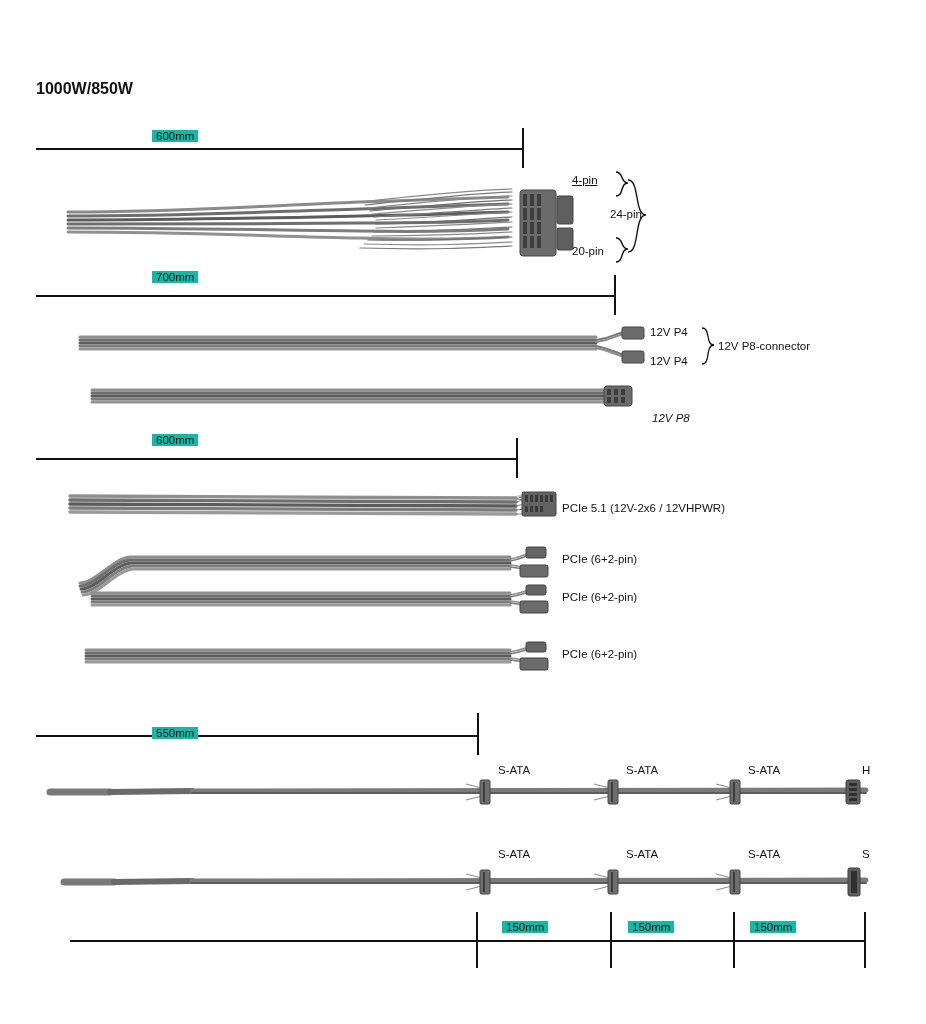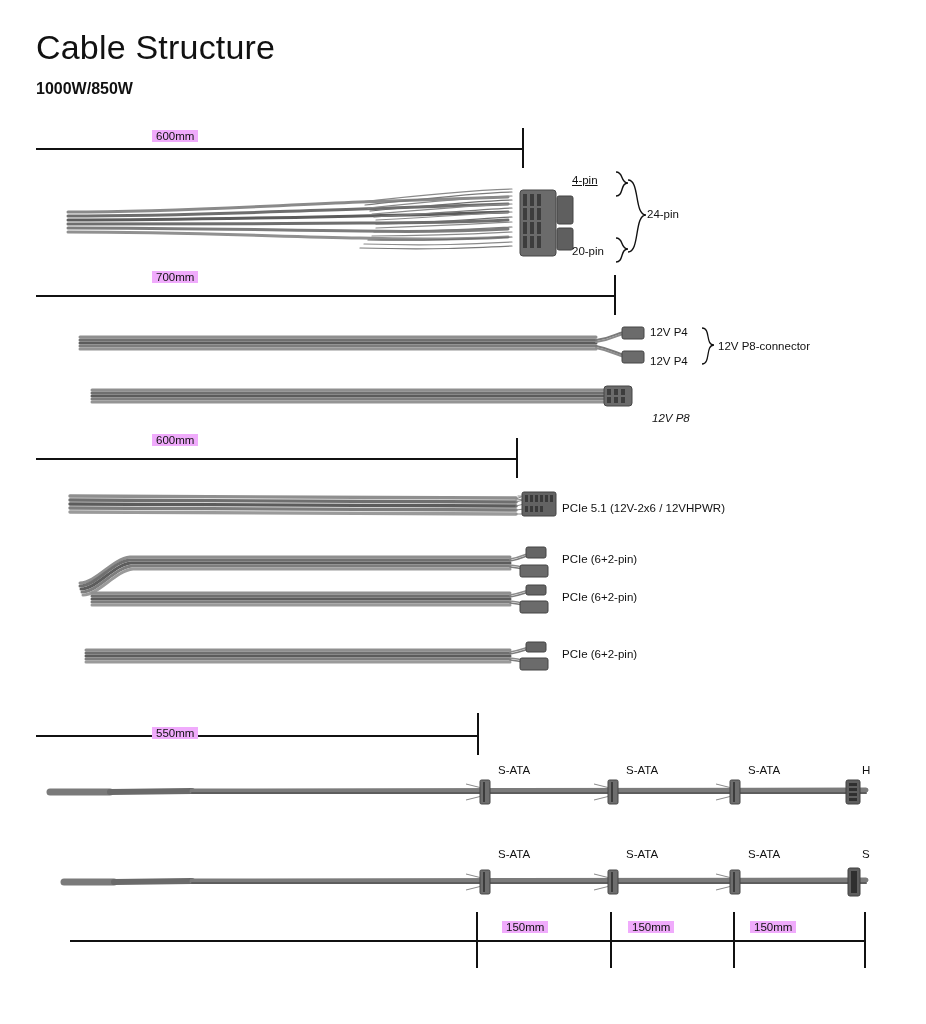--- a/index.html
+++ b/index.html
@@ -19,32 +19,31 @@
     position:absolute;left:36px;top:80px;
     font-size:16px;font-weight:bold;color:#111;
   }
 
   
   .lbl{position:absolute;font-size:11.5px;color:#111;white-space:nowrap;}
 
   
   .rule-line{position:absolute;height:2px;background:#111;}
   .rule-tick{position:absolute;width:2px;background:#111;}
-  .rule-label{position:absolute;font-size:11.5px;color:#111;background:#f0abfc;padding:0 4px;}
+  .rule-label{position:absolute;font-size:11.5px;color:#111;background:#14b8a6;padding:0 4px;}
 
   
   .brace{position:absolute;}
   svg{display:block;overflow:visible;}
 </style>
 </head>
 <body>
 
 <div class="page">
 
-  <div class="title">Cable Structure</div>
   <div class="subtitle">1000W/850W</div>
 
   <div class="rule-line" style="left:36px;top:148px;width:488px;"></div>
   <div class="rule-tick" style="left:522px;top:128px;height:40px;"></div>
   <div class="rule-label" style="left:152px;top:130px;">600mm</div>
 
   <svg style="position:absolute;left:60px;top:180px;width:480px;height:90px;">
 
     <g stroke-linecap="round" fill="none">
       <path d="M8,32 C120,32 200,26 300,22 C360,20 410,18 448,17" stroke="#8a8a8a" stroke-width="3"></path>
@@ -85,21 +84,21 @@
       <rect x="477" y="42" width="4" height="12"></rect>
         <rect x="477" y="56" width="4" height="12"></rect>
     </g>
 
     <rect x="497" y="16" width="16" height="28" rx="2" fill="#5f5f5f" stroke="#454545" stroke-width="1"></rect>
     <rect x="497" y="48" width="16" height="22" rx="2" fill="#5f5f5f" stroke="#454545" stroke-width="1"></rect>
   </svg>
 
   <div class="lbl" style="left:572px;top:174px;text-decoration:underline;">4-pin</div>
   <div class="lbl" style="left:572px;top:245px;">20-pin</div>
-  <div class="lbl" style="left:647px;top:208px;">24-pin</div>
+  <div class="lbl" style="left:610px;top:208px;">24-pin</div>
 
   <svg class="brace" style="left:614px;top:170px;width:18px;height:30px;">
     <path d="M2,2 C10,2 6,13 14,13 C6,13 10,26 2,26" fill="none" stroke="#111" stroke-width="1.4"></path>
   </svg>
   <svg class="brace" style="left:614px;top:236px;width:18px;height:30px;">
     <path d="M2,2 C10,2 6,13 14,13 C6,13 10,26 2,26" fill="none" stroke="#111" stroke-width="1.4"></path>
   </svg>
   <svg class="brace" style="left:626px;top:178px;width:22px;height:78px;">
     <path d="M2,2 C14,2 8,37 20,37 C8,37 14,74 2,74" fill="none" stroke="#111" stroke-width="1.4"></path>
   </svg>

